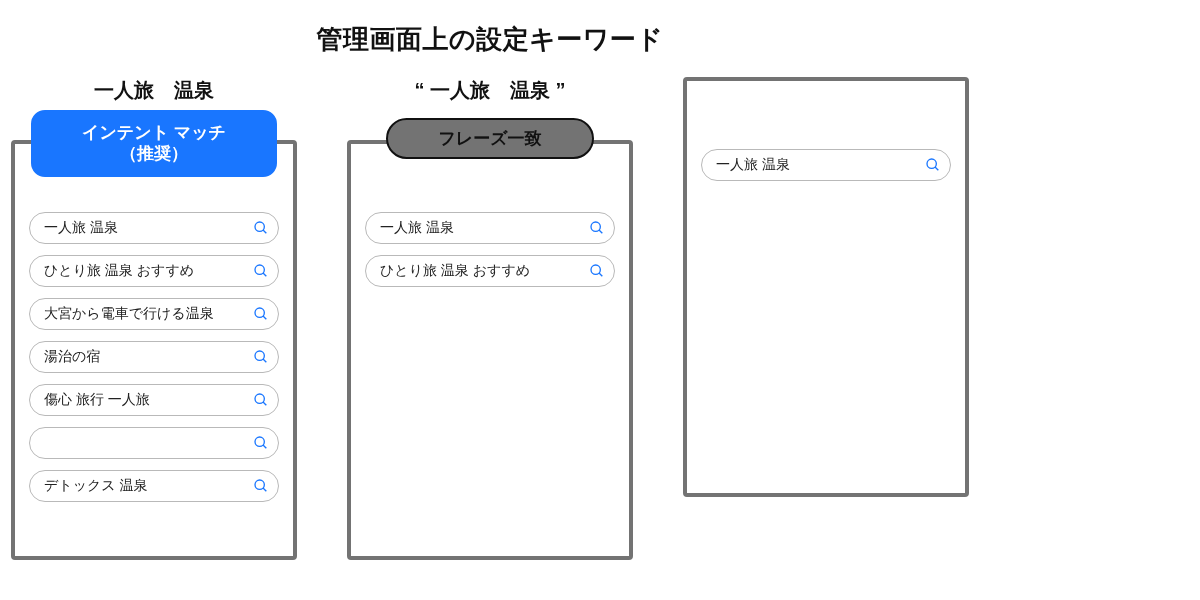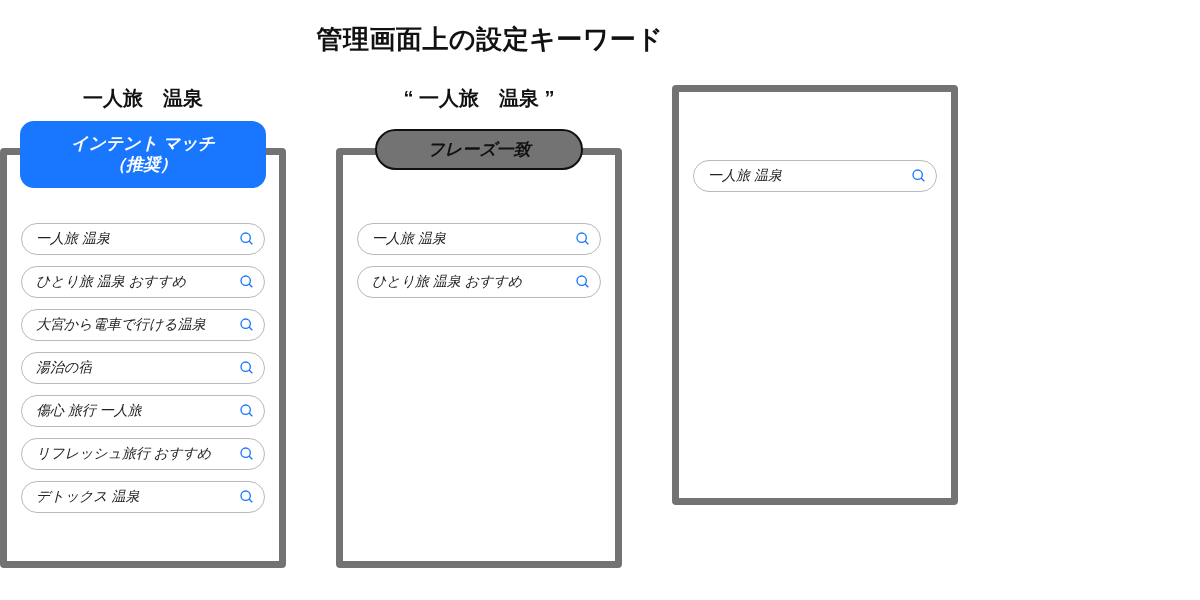--- a/index.html
+++ b/index.html
@@ -20,43 +20,42 @@
     padding-top: 22px;
   }
   .page-title {
     text-align: center;
     font-size: 26px;
     font-weight: 700;
     letter-spacing: 0.5px;
   }
   .columns {
     display: flex;
-    justify-content: flex-start;
+    justify-content: center;
     gap: 50px;
-    margin-top: 28px;
+    margin-top: 20px;
   }
   .col {
     width: 286px;
     position: relative;
   }
   .col-keyword {
     text-align: center;
     font-size: 20px;
     font-weight: 700;
     margin-bottom: 36px;
     white-space: pre;
   }
   .card {
     position: relative;
-    border: 7px solid #737373;
+    border: 4px solid #737373;
     border-radius: 4px;
     height: 420px;
     box-sizing: border-box;
     padding: 68px 14px 14px 14px;
-    font-style: italic;
   }
   .tab {
     position: absolute;
     top: -26px;
     left: 50%;
     transform: translateX(-50%);
     min-width: 208px;
     max-width: 246px;
     box-sizing: border-box;
     border: 2px solid #111;
@@ -173,21 +172,20 @@
           <div class="query">
             <span class="query-text">傷心 旅行 一人旅</span>
             <span class="query-icon">
                 <svg viewBox="0 0 24 24">
                   <circle cx="10" cy="10" r="7"></circle>
                   <line x1="20" y1="20" x2="15" y2="15"></line>
                 </svg>
               </span>
           </div>
           <div class="query">
-            <span class="query-text">リフレッシュ旅行 おすすめ</span>
             <span class="query-icon">
                 <svg viewBox="0 0 24 24">
                   <circle cx="10" cy="10" r="7"></circle>
                   <line x1="20" y1="20" x2="15" y2="15"></line>
                 </svg>
               </span>
           </div>
           <div class="query">
             <span class="query-text">デトックス 温泉</span>
             <span class="query-icon">

